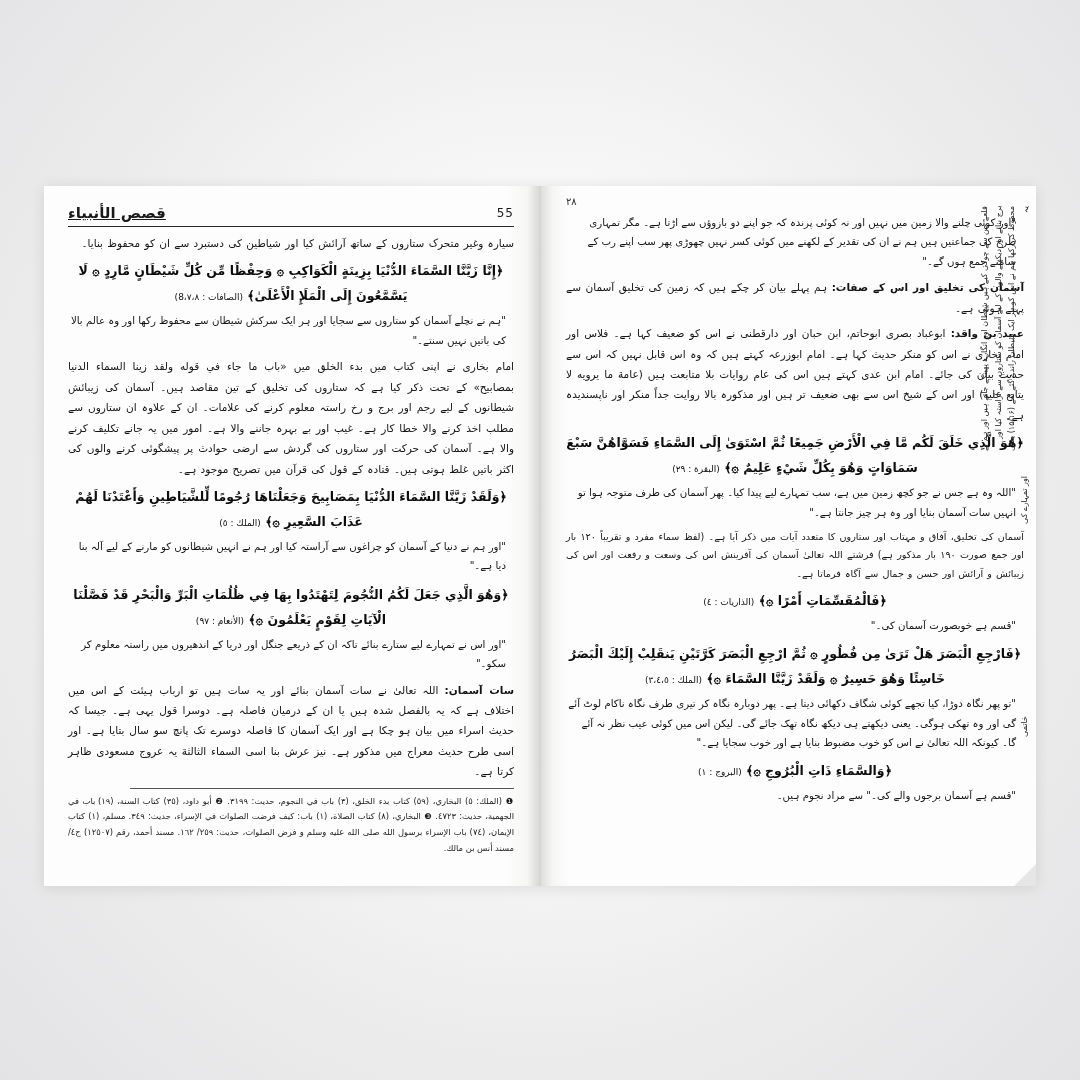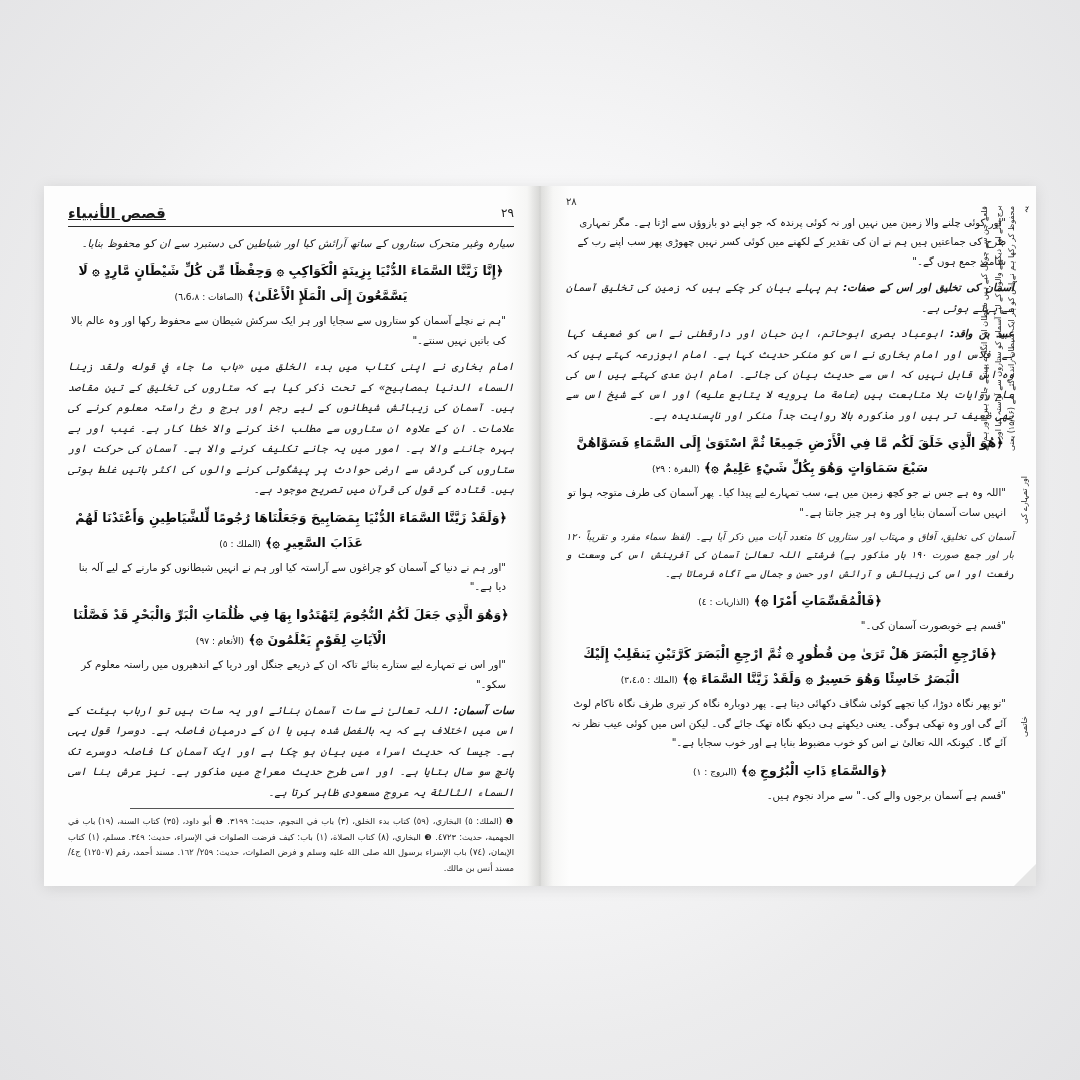--- a/index.html
+++ b/index.html
@@ -39,21 +39,21 @@
     background: #fefefe;
     box-sizing: border-box;
     overflow: hidden;
     direction: rtl;
   }
   .page-left {
     padding: 18px 26px 16px 24px;
     background: linear-gradient(to left, #f2f2f0 0%, #fdfdfd 7%, #fdfdfd 100%);
   }
   .page-right {
-    padding: 10px 22px 16px 26px;
+    padding: 10px 12px 16px 26px;
     background: linear-gradient(to right, #f1f1ef 0%, #fdfdfd 6%, #fdfdfd 100%);
   }
   
   .gutter {
     position: absolute;
     left: 50%;
     top: 0;
     width: 26px;
     height: 700px;
     margin-left: -13px;
@@ -104,21 +104,20 @@
   
   .para {
     font-family: "DejaVu Sans", sans-serif;
     font-size: 10.5px;
     line-height: 1.95;
     color: #141414;
     text-align: justify;
     text-align-last: right;
     margin: 4px 0 5px 0;
     word-spacing: 1px;
-    font-style: italic;
   }
   .para-sm {
     font-size: 9.6px;
     line-height: 1.9;
   }
   .ayah {
     font-size: 12.5px;
     line-height: 2.0;
     text-align: center;
     color: #0d0d0d;
@@ -172,30 +171,30 @@
 </head>
 <body>
 
 <div class="stage">
 
   <div class="book">
 
     <div class="page page-left">
 
       <div class="hdr">
-        <span class="hdr-page">۲۹</span>
+        <span class="hdr-page">55</span>
         <span class="hdr-title">قصص الأنبياء</span>
       </div>
       <hr class="rule">
 
       <p class="para">سیارہ وغیر متحرک ستاروں کے ساتھ آرائش کیا اور شیاطین کی دستبرد سے ان کو محفوظ بنایا۔</p>
 
       <div class="ayah">
         <span>﴿إِنَّا زَيَّنَّا السَّمَاءَ الدُّنْيَا بِزِينَةٍ الْكَوَاكِبِ ۞ وَحِفْظًا مِّن كُلِّ شَيْطَانٍ مَّارِدٍ ۞ لَا يَسَّمَّعُونَ إِلَى الْمَلَإِ الْأَعْلَىٰ﴾</span>
-        <span class="ayah-ref">(الصافات : ٦،6،٨)</span>
+        <span class="ayah-ref">(الصافات : 8،٧،٨)</span>
       </div>
 
       <p class="trans">"ہم نے نچلے آسمان کو ستاروں سے سجایا اور ہر ایک سرکش شیطان سے محفوظ رکھا اور وہ عالم بالا کی باتیں نہیں سنتے۔"</p>
 
       <p class="para">امام بخاری نے اپنی کتاب میں بدء الخلق میں «باب ما جاء في قوله ولقد زينا السماء الدنيا بمصابيح» کے تحت ذکر کیا ہے کہ ستاروں کی تخلیق کے تین مقاصد ہیں۔ آسمان کی زیبائش شیطانوں کے لیے رجم اور برج و رخ راستہ معلوم کرنے کی علامات۔ ان کے علاوہ ان ستاروں سے مطلب اخذ کرنے والا خطا کار ہے۔ غیب اور بے بہرہ جاننے والا ہے۔ امور میں یہ جانے تکلیف کرنے والا ہے۔ آسمان کی حرکت اور ستاروں کی گردش سے ارضی حوادث پر پیشگوئی کرنے والوں کی اکثر باتیں غلط ہوتی ہیں۔ قتادہ کے قول کی قرآن میں تصریح موجود ہے۔</p>
 
       <div class="ayah">
         <span>﴿وَلَقَدْ زَيَّنَّا السَّمَاءَ الدُّنْيَا بِمَصَابِيحَ وَجَعَلْنَاهَا رُجُومًا لِّلشَّيَاطِينِ وَأَعْتَدْنَا لَهُمْ عَذَابَ السَّعِيرِ ۞﴾</span>
         <span class="ayah-ref">(الملك : ٥)</span>
       </div>

